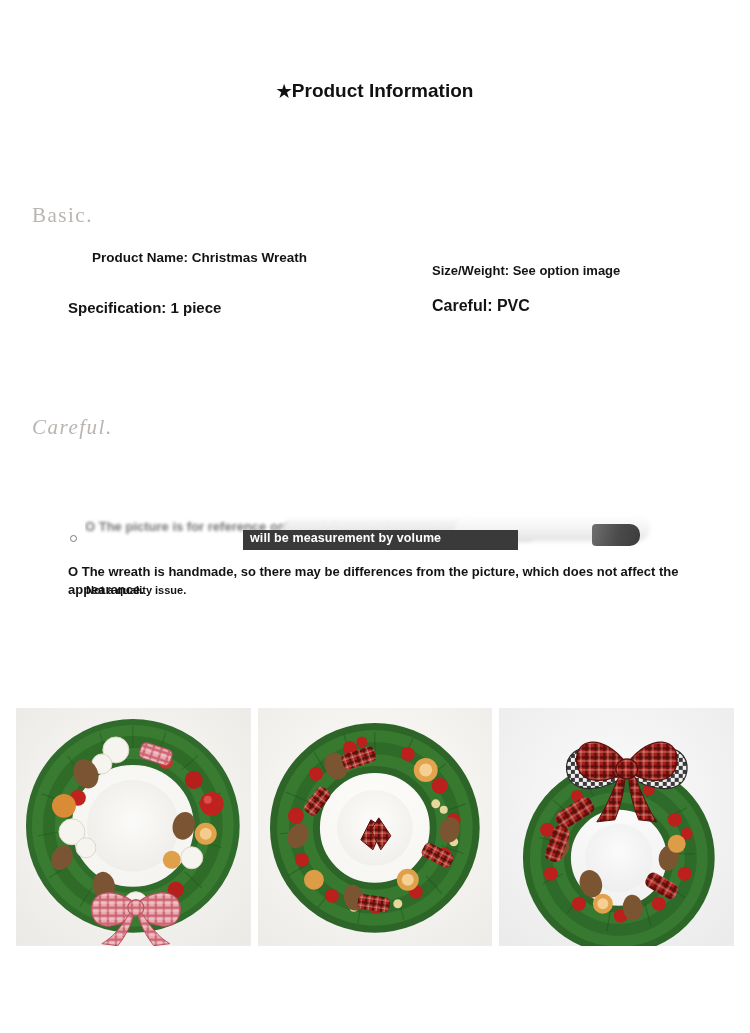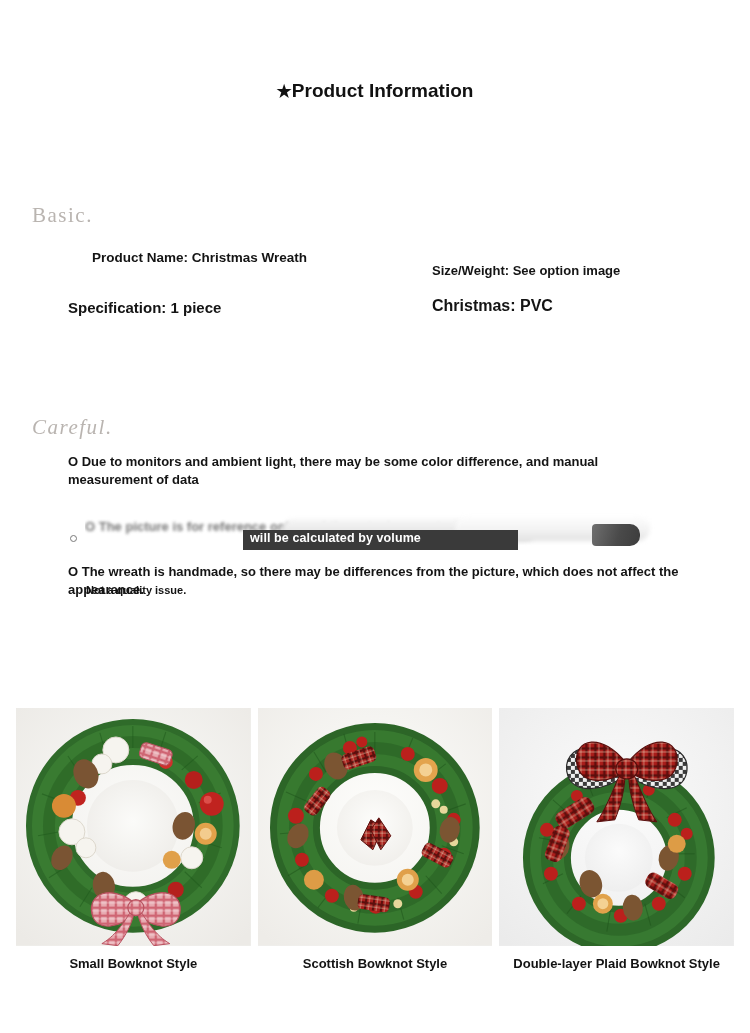--- a/index.html
+++ b/index.html
@@ -179,35 +179,34 @@
 
   <div class="title">
     <span class="star">★</span><span>Product Information</span>
   </div>
 
   <div class="sec-head" id="basic-head">Basic.</div>
 
   <div class="spec" id="spec-name">Product Name: Christmas Wreath</div>
   <div class="spec" id="spec-size">Size/Weight: See option image</div>
   <div class="spec" id="spec-qty">Specification: 1 piece</div>
-  <div class="spec" id="spec-mat">Christmas: PVC</div>
+  <div class="spec" id="spec-mat">Careful: PVC</div>
 
   <div class="sec-head" id="careful-head">Careful.</div>
 
-  <div class="note" id="note1">O Due to monitors and ambient light, there may be some color difference, and manual measurement of data</div>
 
   <div class="bullet-circle"></div>
   <div class="obscured-strip">
     <div class="blurtext">O The picture is for reference only, and the actual amount will be calculated by volume</div>
   </div>
   <div class="smear s1"></div>
   <div class="smear s2"></div>
   <div class="dark-blob"></div>
   <div class="dark-bar"></div>
-  <div class="dark-bar-text">will be calculated by volume</div>
+  <div class="dark-bar-text">will be measurement by volume</div>
 
   <div class="note" id="note3">O The wreath is handmade, so there may be differences from the picture, which does not affect the appearance.</div>
   <div class="note" id="note3b">Not a quality issue.</div>
 
   <div class="strip">
 
     <div class="card c1">
       <svg class="wreath-wrap" viewBox="0 0 235 238" preserveAspectRatio="xMidYMid slice">
         <defs>
           <radialGradient id="bg1" cx="50%" cy="45%" r="70%">
@@ -471,19 +470,14 @@
 
           <path d="M-6 10 C-16 34 -22 48 -30 60 L-12 58 C-6 44 -2 26 -2 14 Z" fill="url(#plaid3)" stroke="#5a0e0c" stroke-width="1"></path>
           <path d="M6 10 C16 34 22 48 30 60 L12 58 C6 44 2 26 2 14 Z" fill="url(#plaid3)" stroke="#5a0e0c" stroke-width="1"></path>
 
           <ellipse cx="0" cy="7" rx="11" ry="10" fill="url(#plaid3)" stroke="#5a0e0c" stroke-width="1.3"></ellipse>
         </g>
       </svg>
     </div>
   </div>
 
-  <div class="captions">
-    <div class="caption cap1">Small Bowknot Style</div>
-    <div class="caption cap2">Scottish Bowknot Style</div>
-    <div class="caption cap3">Double-layer Plaid Bowknot Style</div>
-  </div>
 
 </div>
 
 </body></html>

